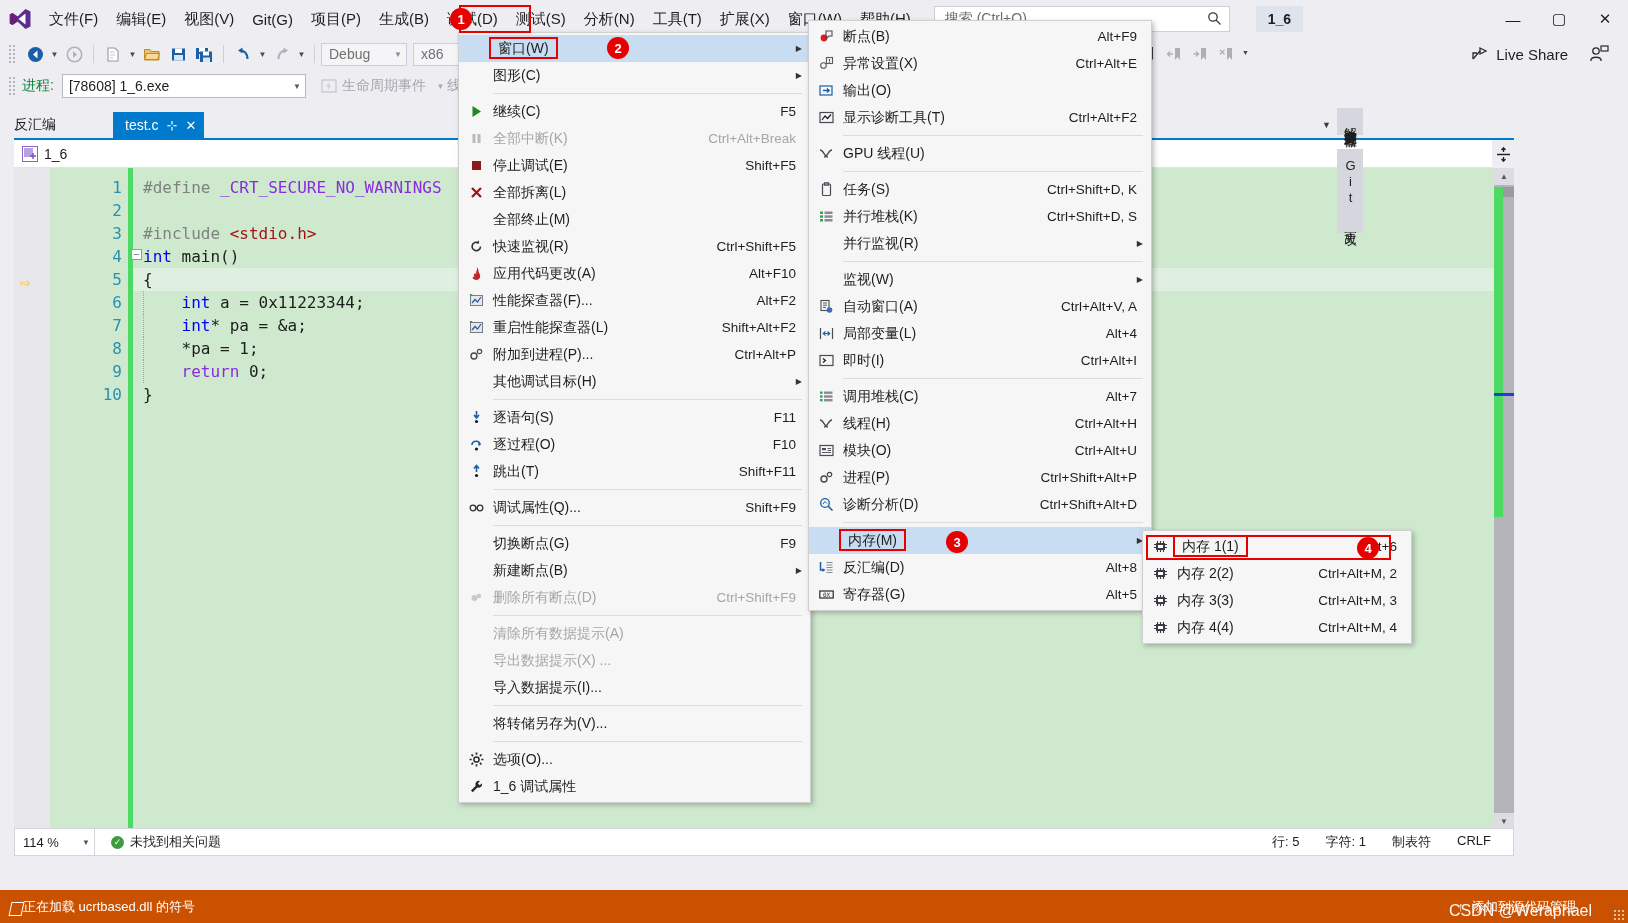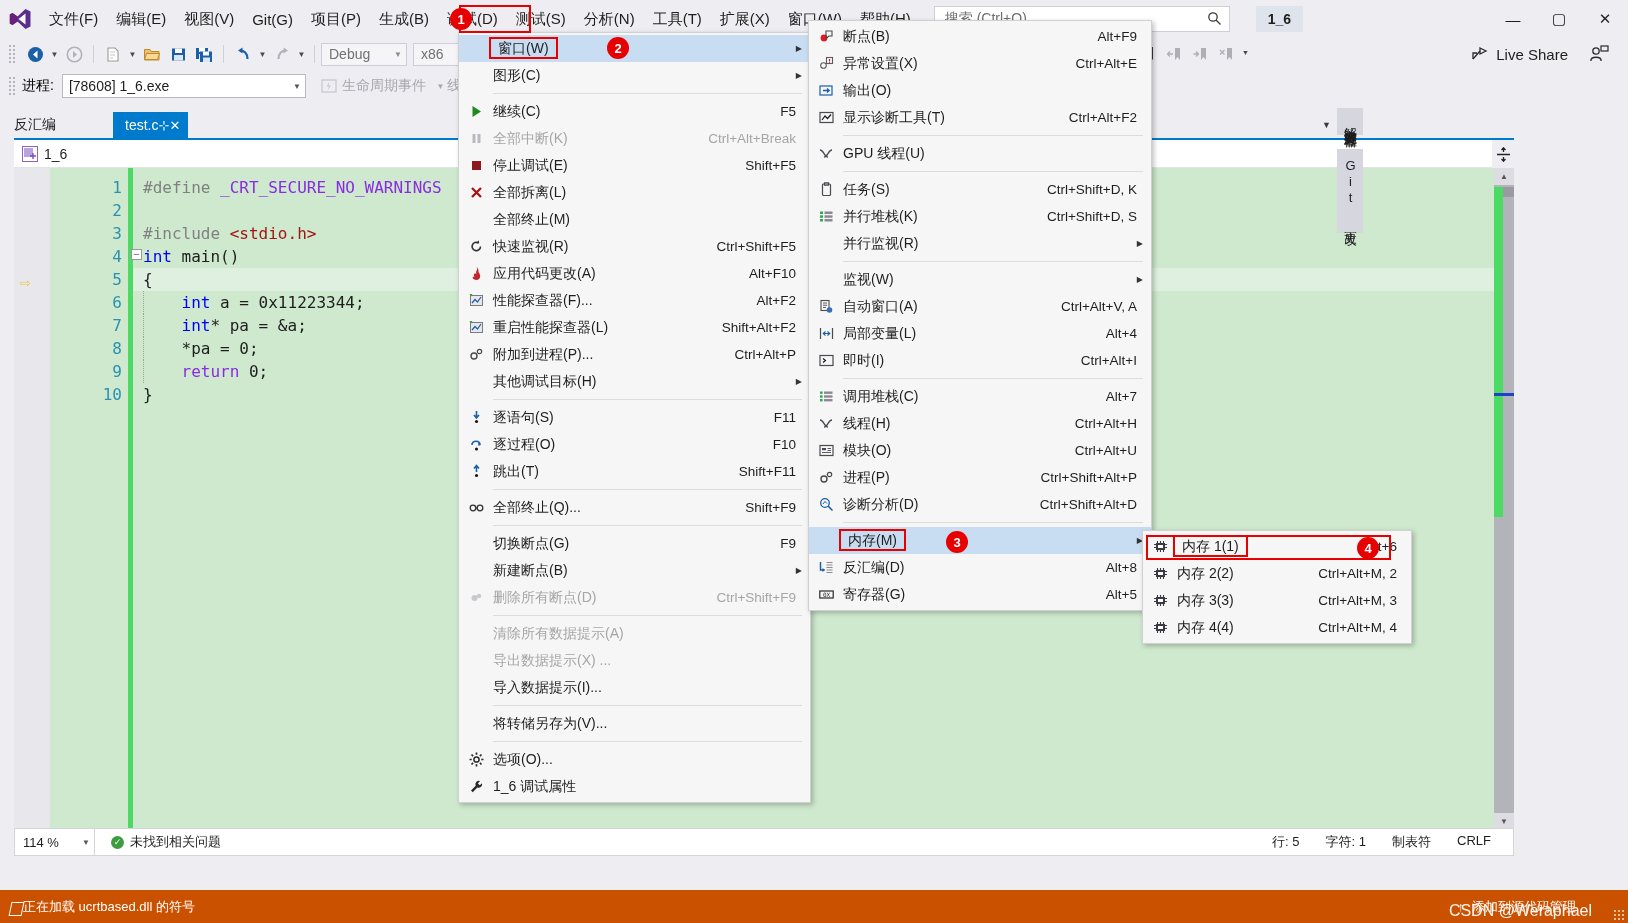--- a/index.html
+++ b/index.html
@@ -58,38 +58,38 @@
     padding: 0 4px 0 7px; font-size: 14px; color: #717171;
   }
   .combo .cv { flex: 1; white-space: nowrap; }
   .combo .cc { font-size: 8px; color: #8c8c8c; padding-left: 8px; }
 
   
   .toolbar2 {
     position: absolute; left: 0; top: 70px; width: 1628px; height: 32px;
     background: #eeeef2; display: flex; align-items: center; padding-left: 8px;
   }
-  .tb-label { font-size: 14px; color: #000000; margin-right: 8px; }
+  .tb-label { font-size: 14px; color: #15803d; margin-right: 8px; }
   .proc-combo {
     width: 244px; height: 24px; border: 1px solid #b9b9c2; background: #fff;
     display: flex; align-items: center; padding: 0 4px 0 6px; font-size: 14px; color: #1e1e1e;
   }
   .dim { color: #a6a6ad; }
 
   
   .dock-left-label {
     position: absolute; left: 14px; top: 116px; font-size: 14px; color: #1e1e1e;
   }
   .tabstrip {
     position: absolute; left: 113px; top: 112px; height: 26px;
     display: flex; align-items: stretch;
   }
   .tab-active {
     background: #007acc; color: #fff; display: flex; align-items: center;
-    padding: 0 8px 0 12px; font-size: 14px; 
+    padding: 0 8px 0 12px; font-size: 14px; gap: 8px;
   }
   .tab-pin, .tab-close { font-size: 13px; line-height: 1; }
 
   
   .editor-outer {
     position: absolute; left: 14px; top: 138px; width: 1500px; height: 690px;
     background: #fff; border-top: 2px solid #007acc;
   }
   .nav-bar {
     position: absolute; left: 0; top: 0; width: 1500px; height: 28px;
@@ -464,21 +464,21 @@
         </div>
       <div class="changebar"></div>
       <div class="code-lines" id="code-lines">
           <div class="cl"><span class="k-gray">#define </span><span class="k-purple">_CRT_SECURE_NO_WARNINGS</span></div>
           <div class="cl"></div>
           <div class="cl"><span class="k-gray">#include </span><span class="k-red">&lt;stdio.h&gt;</span></div>
           <div class="cl"><span class="fold">–</span><span class="k-blue">int</span><span class="k-black"> main()</span></div>
           <div class="cl cur"><span class="k-black">{</span></div>
           <div class="cl"><span class="vline"></span><span class="k-black">    </span><span class="k-blue">int</span><span class="k-black"> a = 0x11223344;</span></div>
           <div class="cl"><span class="vline"></span><span class="k-black">    </span><span class="k-blue">int</span><span class="k-black">* pa = &amp;a;</span></div>
-          <div class="cl"><span class="vline"></span><span class="k-black">    *pa = 0;</span></div>
+          <div class="cl"><span class="vline"></span><span class="k-black">    *pa = 1;</span></div>
           <div class="cl"><span class="vline"></span><span class="k-black">    </span><span class="k-purple">return</span><span class="k-black"> 0;</span></div>
           <div class="cl"><span class="k-black">}</span></div>
         </div>
     </div>
 
     <div class="ed-scroll">
       <div class="up">▲</div>
       <div class="thumb"></div>
       <div class="thumb2"></div>
       <div class="mark"></div>
@@ -674,21 +674,21 @@
       </div>
       <div class="msep"></div>
       <div class="mrow">
         <span class="micon">
           <svg width="15" height="15" viewBox="0 0 15 15">
             <circle cx="4" cy="8" r="2.8" fill="none" stroke="#333" stroke-width="1.3"></circle>
             <circle cx="11" cy="8" r="2.8" fill="none" stroke="#333" stroke-width="1.3"></circle>
             <path d="M6.8 8 h1.4" stroke="#333" stroke-width="1.3"></path>
           </svg>
         </span>
-        <span class="mlabel">全部终止(Q)...</span>
+        <span class="mlabel">调试属性(Q)...</span>
         <span class="mkey">Shift+F9</span>
       </div>
       <div class="msep"></div>
       <div class="mrow">
         <span class="micon"></span>
         <span class="mlabel">切换断点(G)</span>
         <span class="mkey">F9</span>
       </div>
       <div class="mrow">
         <span class="micon"></span>

